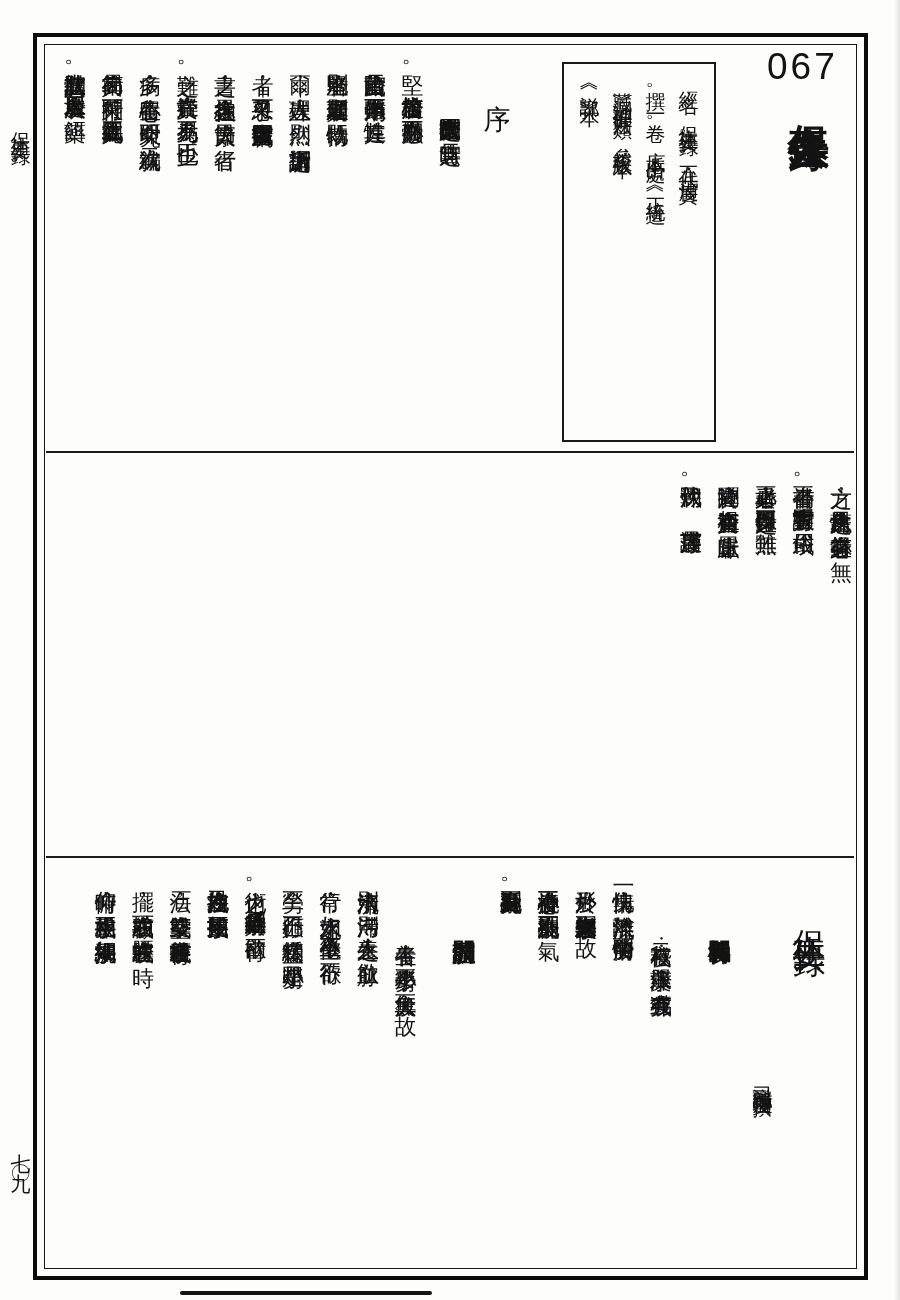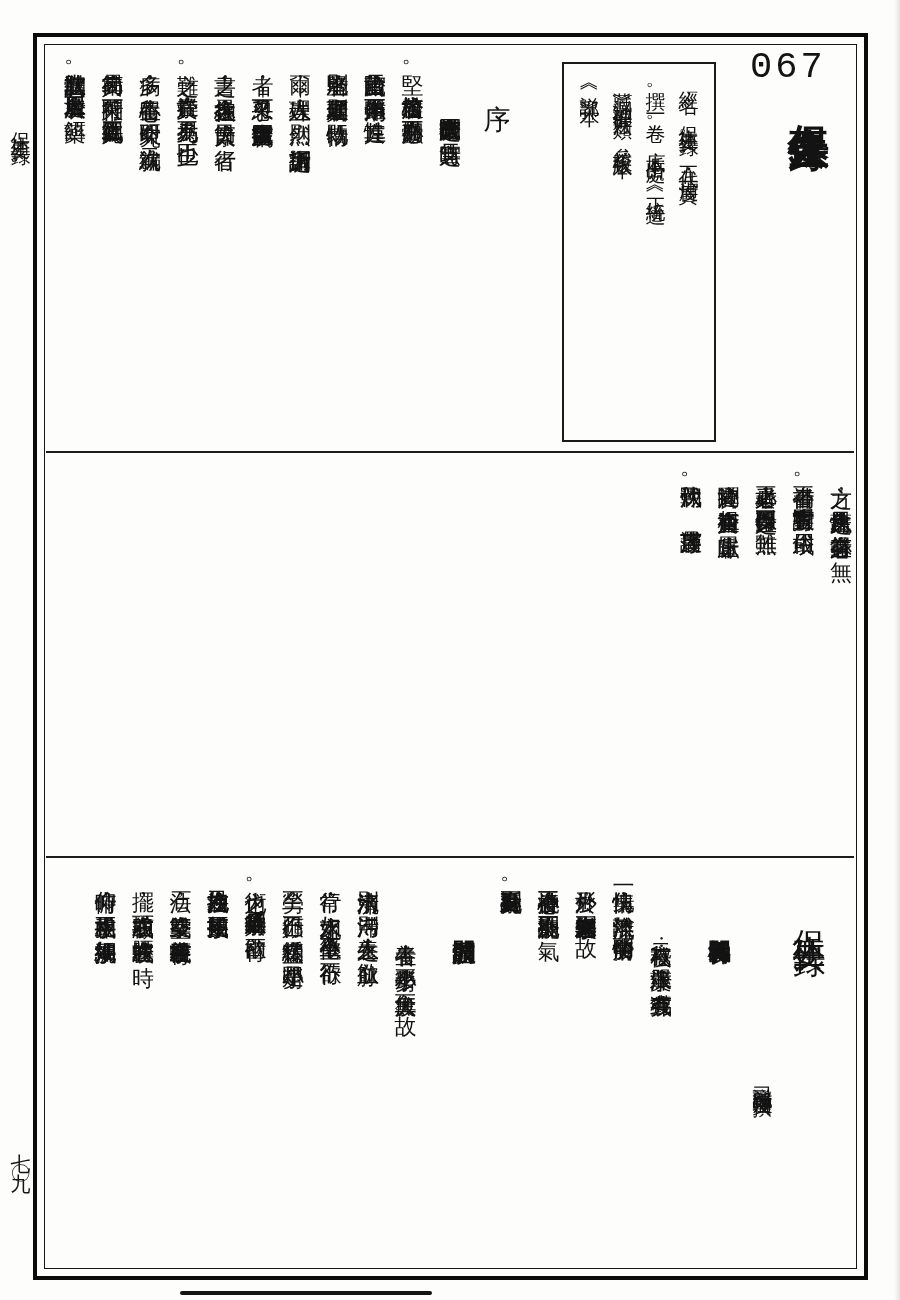--- a/index.html
+++ b/index.html
@@ -37,22 +37,22 @@
              margin-block-start:8px; margin-block-end:14px; }
   .m-head  { font-size:23px; line-height:30px; font-weight:bold;
              margin-block-start:14px; margin-block-end:24px; }
   .c-line  { font-size:20px; line-height:33px; letter-spacing:4px; }
   
   .preface-flow { top:45px;  right:383px; width:462px; height:406px; padding-top:12px; }
   .cont-flow    { top:453px; right:40px;  width:200px; height:403px; padding-top:16px; }
   .main-flow    { top:858px; right:44px;  left:52px;   height:412px; padding-top:16px; padding-right:24px; }
   
   .vol-number {
-    position:absolute; left:750px; top:46px;
-    font-family:Liberation Mono, monospace;
+    position:absolute; left:767px; top:46px;
+    font-family:Liberation Sans, sans-serif;
     font-size:37px; letter-spacing:3px;
   }
   .vol-title {
     position:absolute; left:785px; top:92px;
     writing-mode:vertical-rl; text-orientation:upright;
     font-size:41px; line-height:48px; font-weight:bold; letter-spacing:3px;
   }
   .colophon-box {
     position:absolute; left:562px; top:62px; width:154px; height:380px;
     border:2px solid #1a1a1a; padding:12px 9px;

